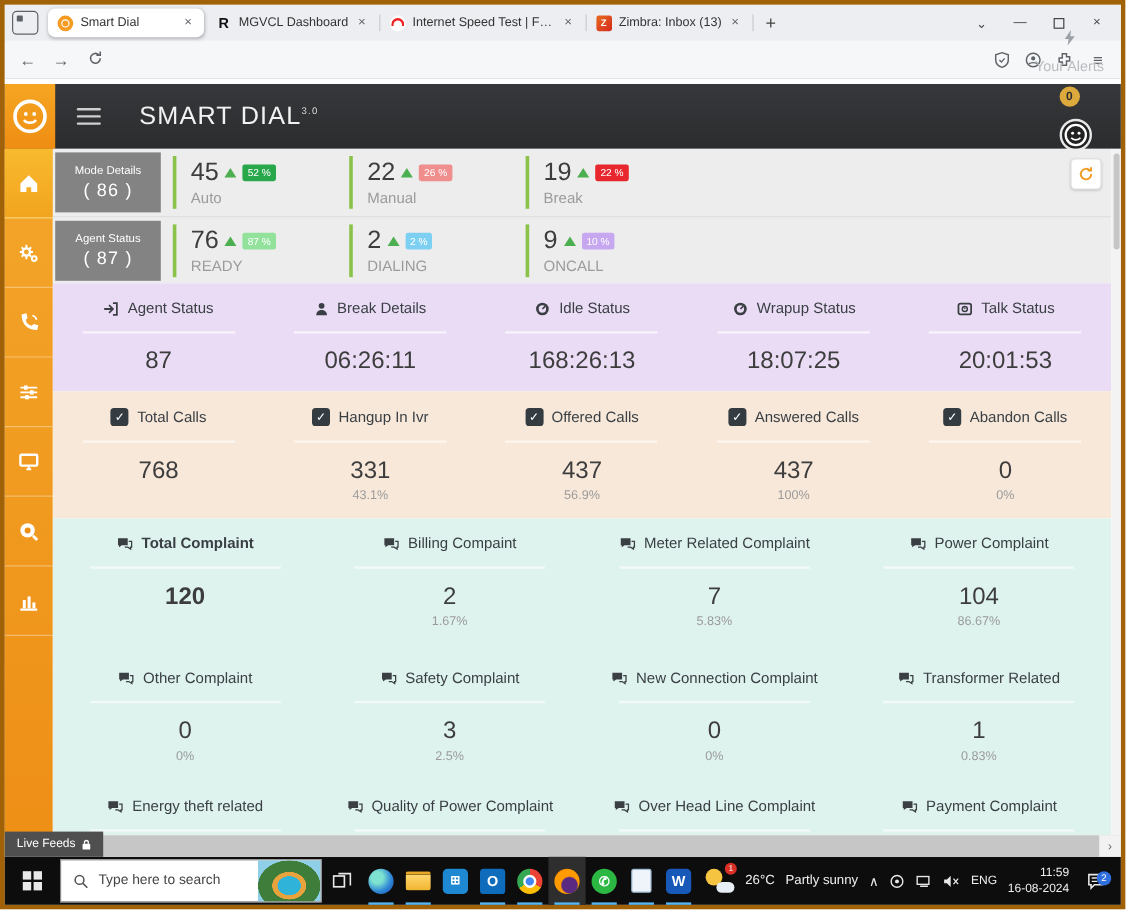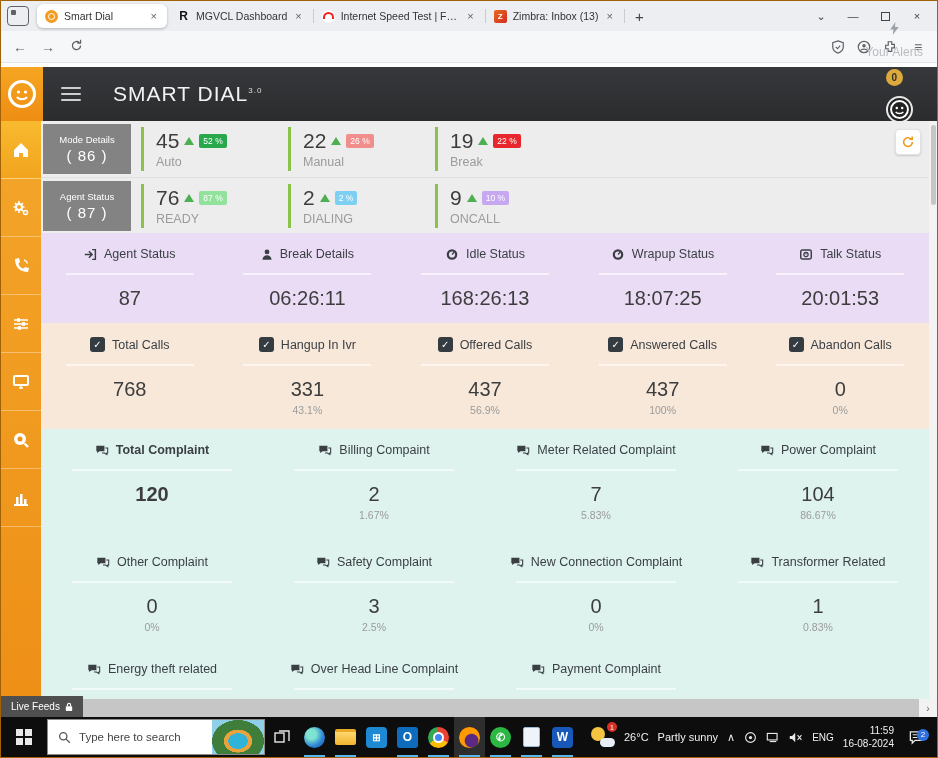--- a/index.html
+++ b/index.html
@@ -1,18 +1,18 @@
 <!DOCTYPE html>
 <html><head>
 <meta charset="utf-8">
 <style>
   * { margin:0; padding:0; box-sizing:border-box; }
   html,body { width:938px; height:758px; overflow:hidden; }
   body { font-family:"Liberation Sans", sans-serif; background:#fff; }
-  .screen { width:938px; height:758px; display:flex; flex-direction:column; border:1px solid #a16207; }
+  .screen { width:938px; height:758px; display:flex; flex-direction:column; border:4px solid #a16207; }
 
   
   .tabbar { height:30px; background:#eceef2; display:flex; align-items:center; padding:0 6px; gap:2px; flex:0 0 auto; }
   .ffview { width:22px; height:20px; border:1.5px solid #5f6368; border-radius:4px; position:relative; margin-right:6px; }
   .ffview::after { content:""; position:absolute; left:3px; top:3px; width:5px; height:5px; background:#5f6368; border-radius:1px; }
   .tab { height:24px; display:flex; align-items:center; gap:6px; padding:0 8px; font-size:10.5px; color:#333; max-width:170px; min-width:130px; position:relative; }
   .tab .tlabel { white-space:nowrap; overflow:hidden; text-overflow:ellipsis; flex:1; }
   .tab.active { background:#fff; border-radius:6px; box-shadow:0 1px 3px rgba(0,0,0,.25); }
   .tab:not(.active)::after { content:""; position:absolute; right:-2px; top:5px; height:14px; width:1px; background:#c9ccd1; }
   .tclose { color:#5f6368; font-size:11px; padding:0 2px; }
@@ -574,20 +574,30 @@
                 <span>Energy theft related</span>
               </div>
             <div class="carddiv"></div>
           </div>
           <div class="card">
             <div class="cardhead">
                 <svg width="14" height="13" viewBox="0 0 16 16">
                   <path d="M1 2h10v7H5L2 11V9H1z" fill="#3a3f44"></path>
                   <path d="M12 5h3v6h-1v2l-3-2h-3" fill="none" stroke="#3a3f44" stroke-width="1.3"></path>
                 </svg>
+                <span>Quality of Power Complaint</span>
+              </div>
+            <div class="carddiv"></div>
+          </div>
+          <div class="card">
+            <div class="cardhead">
+                <svg width="14" height="13" viewBox="0 0 16 16">
+                  <path d="M1 2h10v7H5L2 11V9H1z" fill="#3a3f44"></path>
+                  <path d="M12 5h3v6h-1v2l-3-2h-3" fill="none" stroke="#3a3f44" stroke-width="1.3"></path>
+                </svg>
                 <span>Over Head Line Complaint</span>
               </div>
             <div class="carddiv"></div>
           </div>
           <div class="card">
             <div class="cardhead">
                 <svg width="14" height="13" viewBox="0 0 16 16">
                   <path d="M1 2h10v7H5L2 11V9H1z" fill="#3a3f44"></path>
                   <path d="M12 5h3v6h-1v2l-3-2h-3" fill="none" stroke="#3a3f44" stroke-width="1.3"></path>
                 </svg>

